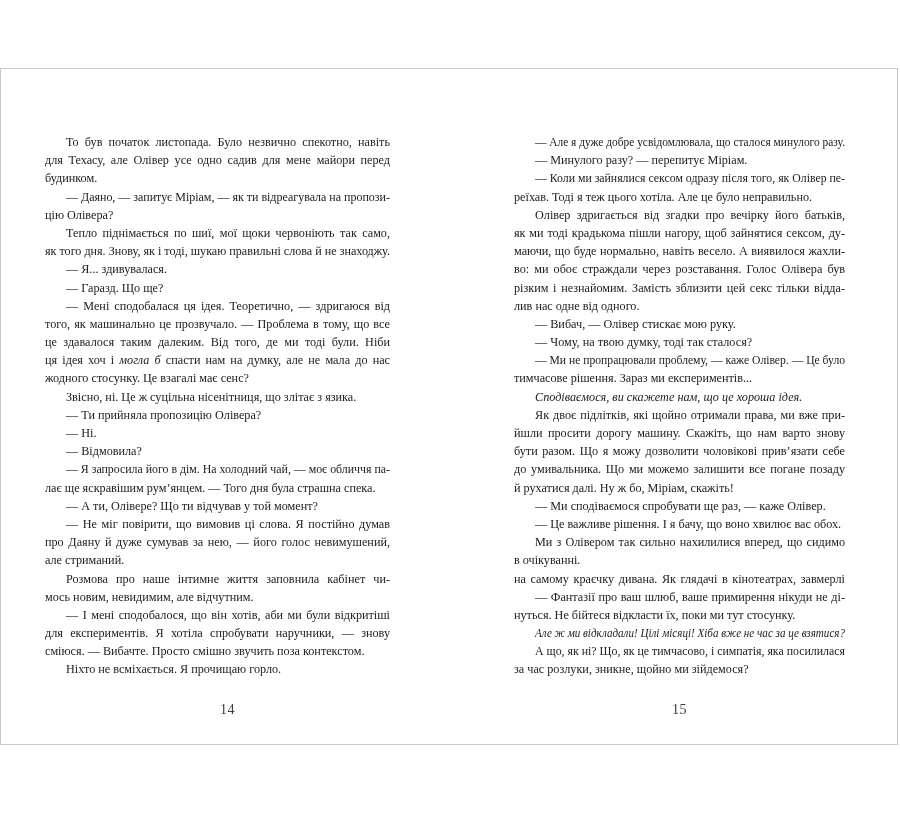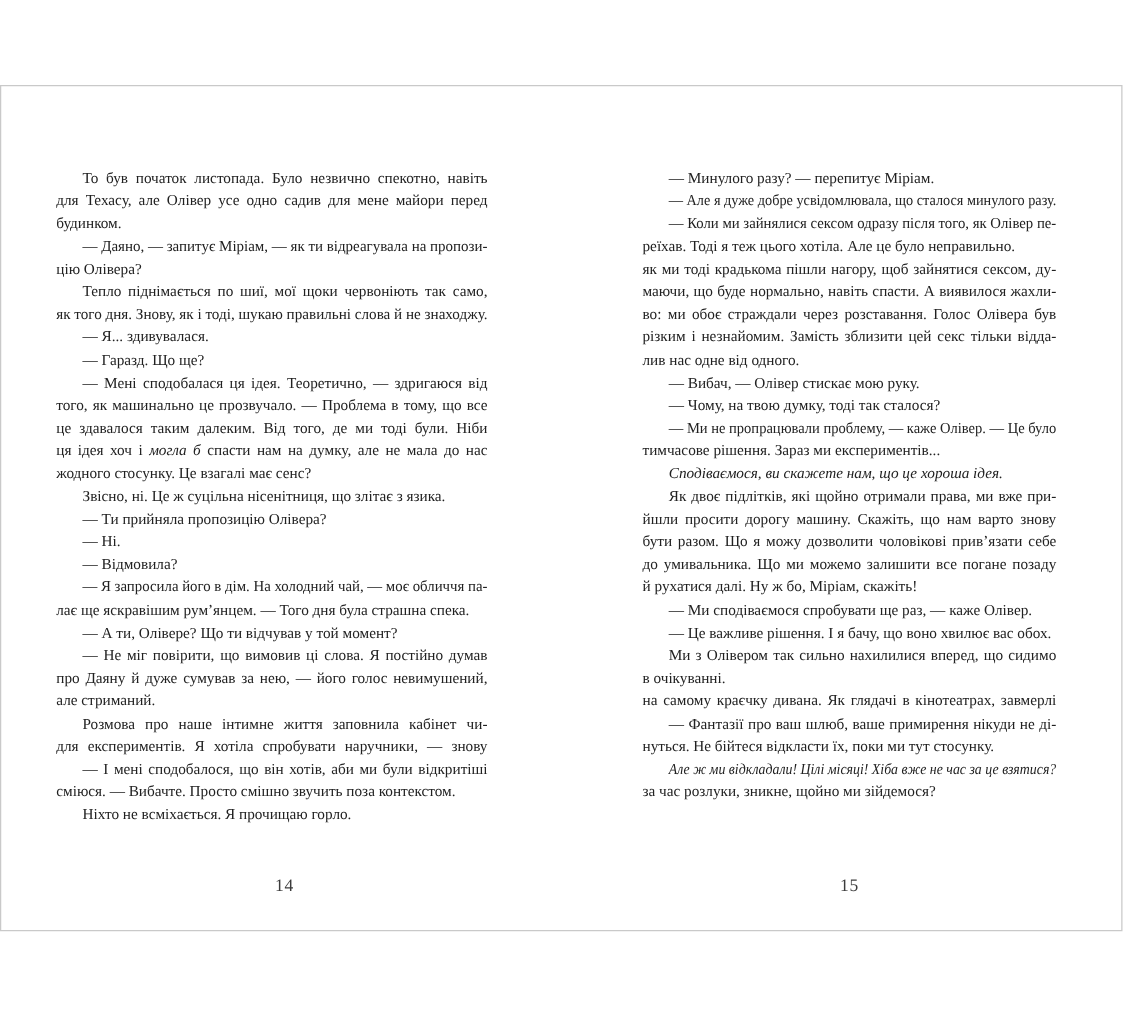--- a/index.html
+++ b/index.html
@@ -85,35 +85,37 @@
           <div class="line indent"><span class="inner"><span>— Ти прийняла пропозицію Олівера?</span></span></div>
           <div class="line indent"><span class="inner"><span>— Ні.</span></span></div>
           <div class="line indent"><span class="inner"><span>— Відмовила?</span></span></div>
           <div class="line indent just"><span class="inner" style="transform: scaleX(0.972882);"><span>— Я запросила його в дім. На холодний чай, — моє обличчя па-</span></span></div>
           <div class="line"><span class="inner"><span>лає ще яскравішим рум’янцем. — Того дня була страшна спека.</span></span></div>
           <div class="line indent"><span class="inner"><span>— А ти, Олівере? Що ти відчував у той момент?</span></span></div>
           <div class="line indent just"><span class="inner" style="word-spacing: 1.53906px;"><span>— Не міг повірити, що вимовив ці слова. Я постійно думав</span></span></div>
           <div class="line just"><span class="inner" style="word-spacing: 1.59531px;"><span>про Даяну й дуже сумував за нею, — його голос невимушений,</span></span></div>
           <div class="line"><span class="inner"><span>але стриманий.</span></span></div>
           <div class="line indent just"><span class="inner" style="word-spacing: 5.01339px;"><span>Розмова про наше інтимне життя заповнила кабінет чи-</span></span></div>
+          <div class="line"><span class="inner"><span>мось новим, невидимим, але відчутним.</span></span></div>
+          <div class="line indent just"><span class="inner" style="word-spacing: 1.41719px;"><span>— І мені сподобалося, що він хотів, аби ми були відкритіші</span></span></div>
           <div class="line just"><span class="inner" style="word-spacing: 4.22545px;"><span>для експериментів. Я хотіла спробувати наручники, — знову</span></span></div>
-          <div class="line indent just"><span class="inner" style="word-spacing: 1.41719px;"><span>— І мені сподобалося, що він хотів, аби ми були відкритіші</span></span></div>
           <div class="line"><span class="inner"><span>сміюся. — Вибачте. Просто смішно звучить поза контекстом.</span></span></div>
           <div class="line indent"><span class="inner"><span>Ніхто не всміхається. Я прочищаю горло.</span></span></div>
         </div>
       <div class="pagenum">14</div>
     </div>
     <div class="page page-right">
       <div class="textcol">
+          <div class="line indent"><span class="inner" style="transform: scaleX(0.935982);"><span>— Але я дуже добре усвідомлювала, що сталося минулого разу.</span></span></div>
           <div class="line indent"><span class="inner"><span>— Минулого разу? — перепитує Міріам.</span></span></div>
-          <div class="line indent"><span class="inner" style="transform: scaleX(0.935982);"><span>— Але я дуже добре усвідомлювала, що сталося минулого разу.</span></span></div>
           <div class="line indent just"><span class="inner" style="transform: scaleX(0.968183);"><span>— Коли ми зайнялися сексом одразу після того, як Олівер пе-</span></span></div>
           <div class="line"><span class="inner"><span>реїхав. Тоді я теж цього хотіла. Але це було неправильно.</span></span></div>
+          <div class="line indent just"><span class="inner" style="word-spacing: 3.20089px;"><span>Олівер здригається від згадки про вечірку його батьків,</span></span></div>
           <div class="line just"><span class="inner" style="word-spacing: 0.786458px;"><span>як ми тоді крадькома пішли нагору, щоб зайнятися сексом, ду-</span></span></div>
-          <div class="line just"><span class="inner" style="word-spacing: 0.441406px;"><span>маючи, що буде нормально, навіть спасти. А виявилося жахли-</span></span></div>
+          <div class="line just"><span class="inner" style="word-spacing: 0.441406px;"><span>маючи, що буде нормально, навіть весело. А виявилося жахли-</span></span></div>
           <div class="line just"><span class="inner" style="word-spacing: 2.0293px;"><span>во: ми обоє страждали через розставання. Голос Олівера був</span></span></div>
           <div class="line just"><span class="inner" style="word-spacing: 1.61523px;"><span>різким і незнайомим. Замість зблизити цей секс тільки відда-</span></span></div>
           <div class="line"><span class="inner"><span>лив нас одне від одного.</span></span></div>
           <div class="line indent"><span class="inner"><span>— Вибач, — Олівер стискає мою руку.</span></span></div>
           <div class="line indent"><span class="inner"><span>— Чому, на твою думку, тоді так сталося?</span></span></div>
           <div class="line indent just"><span class="inner" style="transform: scaleX(0.953434);"><span>— Ми не пропрацювали проблему, — каже Олівер. — Це було</span></span></div>
           <div class="line"><span class="inner"><span>тимчасове рішення. Зараз ми експериментів...</span></span></div>
           <div class="line indent"><span class="inner italic"><span>Сподіваємося, ви скажете нам, що це хороша ідея.</span></span></div>
           <div class="line indent just"><span class="inner" style="word-spacing: 0.9375px;"><span>Як двоє підлітків, які щойно отримали права, ми вже при-</span></span></div>
           <div class="line just"><span class="inner" style="word-spacing: 2.39453px;"><span>йшли просити дорогу машину. Скажіть, що нам варто знову</span></span></div>
@@ -121,18 +123,19 @@
           <div class="line just"><span class="inner" style="word-spacing: 1.64258px;"><span>до умивальника. Що ми можемо залишити все погане позаду</span></span></div>
           <div class="line"><span class="inner"><span>й рухатися далі. Ну ж бо, Міріам, скажіть!</span></span></div>
           <div class="line indent"><span class="inner"><span>— Ми сподіваємося спробувати ще раз, — каже Олівер.</span></span></div>
           <div class="line indent"><span class="inner"><span>— Це важливе рішення. І я бачу, що воно хвилює вас обох.</span></span></div>
           <div class="line indent just"><span class="inner" style="word-spacing: 1.05469px;"><span>Ми з Олівером так сильно нахилилися вперед, що сидимо</span></span></div>
           <div class="line"><span class="inner"><span>в очікуванні.</span></span></div>
           <div class="line just"><span class="inner" style="word-spacing: 1.54297px;"><span>на самому краєчку дивана. Як глядачі в кінотеатрах, завмерлі</span></span></div>
           <div class="line indent just"><span class="inner" style="word-spacing: 0.536458px;"><span>— Фантазії про ваш шлюб, ваше примирення нікуди не ді-</span></span></div>
           <div class="line"><span class="inner"><span>нуться. Не бійтеся відкласти їх, поки ми тут стосунку.</span></span></div>
           <div class="line indent"><span class="inner italic" style="transform: scaleX(0.909216);"><span>Але ж ми відкладали! Цілі місяці! Хіба вже не час за це взятися?</span></span></div>
+          <div class="line indent just"><span class="inner" style="transform: scaleX(0.972597);"><span>А що, як ні? Що, як це тимчасово, і симпатія, яка посилилася</span></span></div>
           <div class="line"><span class="inner"><span>за час розлуки, зникне, щойно ми зійдемося?</span></span></div>
         </div>
       <div class="pagenum">15</div>
     </div>
   </div>
 </div>
 
 </body></html>

